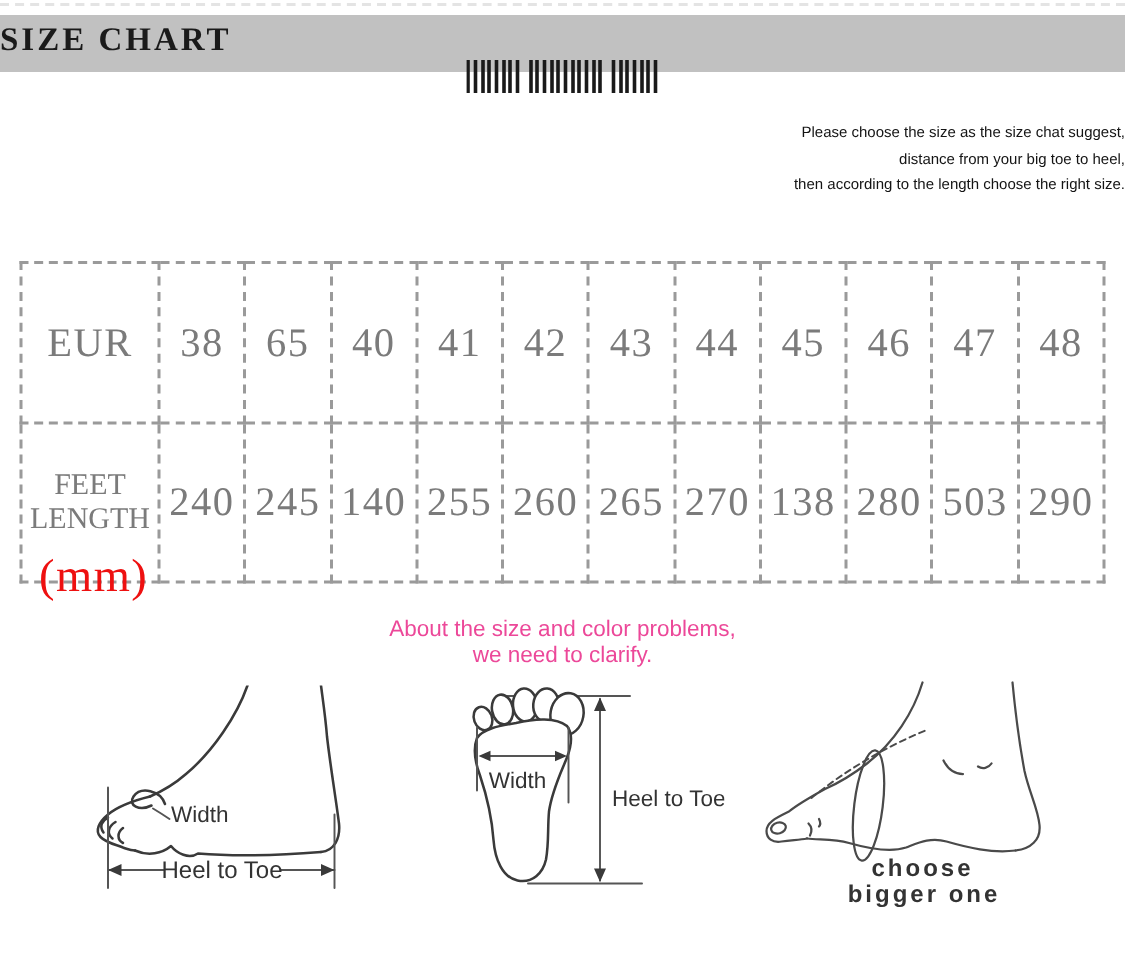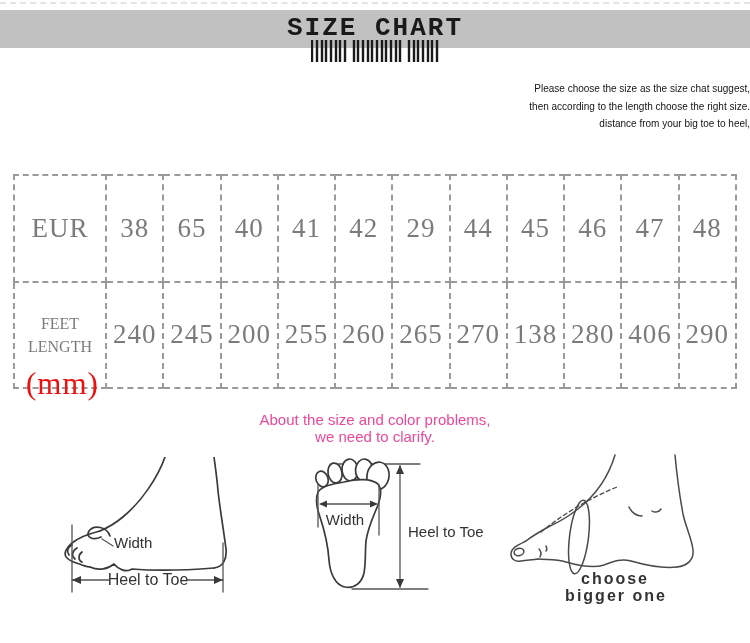--- a/index.html
+++ b/index.html
@@ -1,31 +1,31 @@
 <!DOCTYPE html>
 <html><head>
 <meta charset="utf-8">
 <style>
   html,body{margin:0;padding:0;background:#fff;}
   .page{position:relative;width:750px;height:643px;background:#ffffff;overflow:hidden;
         font-family:"Liberation Sans",sans-serif;}
   .top-rule{position:absolute;top:2px;left:0;width:100%;border-top:2px dashed #e4e4e4;}
   .band{position:absolute;top:10px;left:0;width:100%;height:38px;background:#c1c1c1;}
-  .title{position:absolute;top:13px;left:0;width:100%;text-align:center;
-         font-family:Liberation Mono, monospace;font-weight:bold;font-size:26px;
+  .title{position:absolute;top:13px;left:0;width:100%;text-align:left;
+         font-family:Liberation Serif, serif;font-weight:bold;font-size:22px;
          letter-spacing:2px;color:#1a1a1a;}
   .barcode{position:absolute;top:40px;left:50%;transform:translateX(-50%);}
   .intro{position:absolute;top:80px;left:0;width:100%;text-align:right;
          font-size:10px;line-height:17.5px;color:#141414;}
   .size-table{position:absolute;left:13px;top:174px;width:724px;height:215px;
               border-collapse:collapse;table-layout:fixed;
               font-family:"Liberation Serif",serif;color:#7b7b7b;}
   .size-table td{border:2px dashed #9a9a9a;text-align:center;vertical-align:middle;
                  font-size:27px;letter-spacing:1px;padding:0;overflow:visible;}
-  .size-table .feet-label{font-size:16px;line-height:23px;letter-spacing:0;
+  .size-table .feet-label{font-size:20px;line-height:23px;letter-spacing:0;
                           width:86px;margin:0 auto;}
   .unit-mm{position:absolute;left:26px;top:366px;font-family:"Liberation Serif",serif;
            font-weight:normal;font-size:31px;letter-spacing:1px;color:#ee1010;z-index:2;}
   .about{position:absolute;top:411px;left:0;width:100%;text-align:center;
          font-size:15px;line-height:17px;color:#ec4899;}
   .fig{position:absolute;}
   .fig path,.fig ellipse{fill:none;stroke:#3a3a3a;stroke-width:1.7;
                          stroke-linecap:round;stroke-linejoin:round;}
   .fig .thin{stroke:#555;stroke-width:1.3;}
   .fig .head{fill:#3a3a3a;stroke:none;}
@@ -44,58 +44,58 @@
   <div class="top-rule"></div>
   <div class="band"></div>
   <div class="title">SIZE CHART</div>
 
   <svg class="barcode" width="128" height="22">
     <path d="M1 0V22M6 0V22M11 0V22M15 0V22M20 0V22M25 0V22M29 0V22M34 0V22M43 0V22M47 0V22M52 0V22M57 0V22M61 0V22M66 0V22M71 0V22M75 0V22M80 0V22M85 0V22M89 0V22M98 0V22M103 0V22M107 0V22M112 0V22M117 0V22M121 0V22M126 0V22" stroke="#1a1a1a" stroke-width="2.4" fill="none"></path>
   </svg>
 
   <div class="intro">
     <div>Please choose the size as the size chat suggest,</div>
+    <div>distance from your big toe to heel,</div>
     <div>then according to the length choose the right size.</div>
-    <div>distance from your big toe to heel,</div>
   </div>
 
   <table class="size-table">
     <colgroup>
         <col style="width:92px">
         <col span="11">
       </colgroup>
     <tbody>
     <tr style="height:72px">
       <td>EUR</td>
       <td>38</td>
       <td>65</td>
       <td>40</td>
       <td>41</td>
       <td>42</td>
-      <td>29</td>
+      <td>43</td>
       <td>44</td>
       <td>45</td>
       <td>46</td>
       <td>47</td>
       <td>48</td>
     </tr>
     <tr style="height:72px">
       <td>
         <div class="feet-label">FEET LENGTH</div>
       </td>
       <td>240</td>
       <td>245</td>
-      <td>200</td>
+      <td>140</td>
       <td>255</td>
       <td>260</td>
       <td>265</td>
       <td>270</td>
       <td>138</td>
       <td>280</td>
-      <td>406</td>
+      <td>503</td>
       <td>290</td>
     </tr>
   </tbody>
     </table>
 
   <div class="unit-mm">(mm)</div>
 
   <div class="about">
     <div>About the size and color problems,</div>
     <div>we need to clarify.</div>

